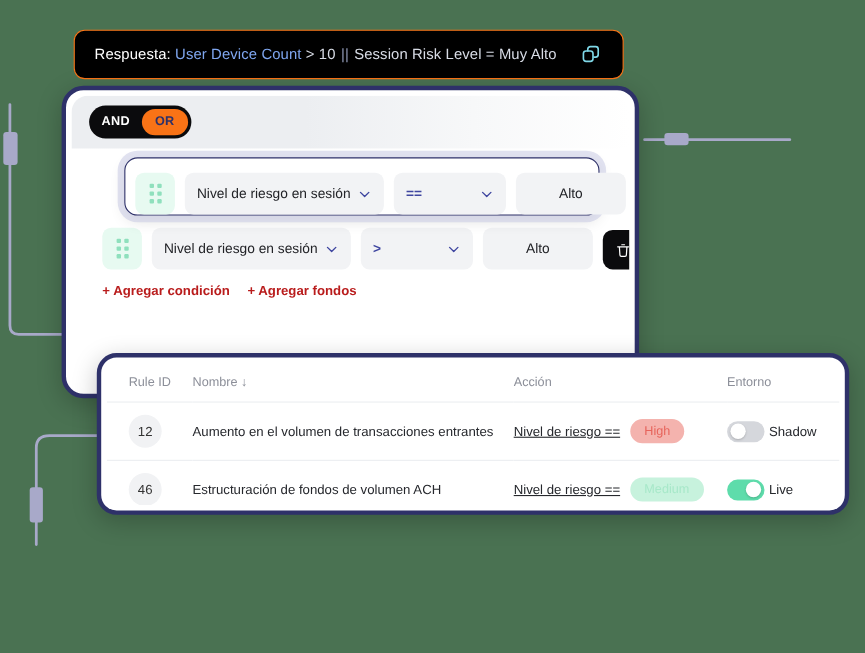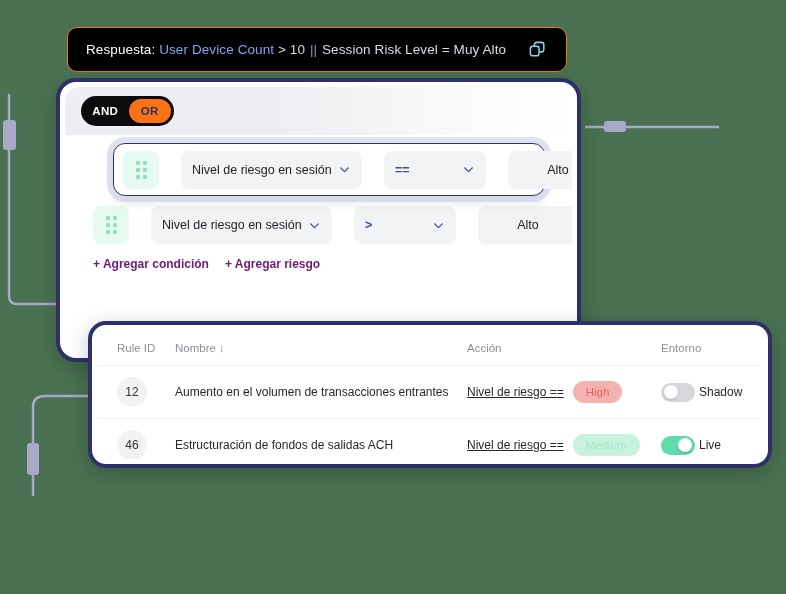--- a/index.html
+++ b/index.html
@@ -125,22 +125,22 @@
   }
 
   .builder-body {
     position: relative;
     padding: 14px 0 0 0;
   }
 
   
   .cond-row {
     display: flex;
-    align-items: center;
-    gap: 22px;
+    align-items: flex-end;
+    gap: 9px;
     height: 40px;
   }
   .cond-row.highlighted {
     position: absolute;
     left: 48px;
     top: 8px;
     width: 432px;
     height: 53px;
     background: #ffffff;
     border: 1.5px solid #2e3169;
@@ -213,21 +213,21 @@
   }
 
   .add-links {
     position: absolute;
     left: 28px;
     top: 122px;
     display: flex;
     gap: 16px;
     font-size: 12px;
     font-weight: 600;
-    color: #701a75;
+    color: #b91c1c;
   }
 
   
   .table-card {
     position: absolute;
     left: 88px;
     top: 321px;
     width: 684px;
     height: 147px;
     background: #ffffff;
@@ -408,21 +408,21 @@
           </div>
           <div class="del-btn">
             <svg width="15" height="15" viewBox="0 0 24 24" fill="none">
               <path d="M4 7h16M10 4h4M6.5 7l.8 12a2 2 0 0 0 2 1.9h5.4a2 2 0 0 0 2-1.9L17.5 7" stroke="#ffffff" stroke-width="1.8" stroke-linecap="round" stroke-linejoin="round"></path>
             </svg>
           </div>
         </div>
 
         <div class="add-links">
           <span>+ Agregar condición</span>
-          <span>+ Agregar riesgo</span>
+          <span>+ Agregar fondos</span>
         </div>
 
       </div>
     </div>
   </div>
 
   <div class="table-card">
     <div class="table-inner">
       <table class="tbl">
         <thead>
@@ -451,21 +451,21 @@
                   <div class="knob"></div>
                 </div>
                 <span class="env-label">Shadow</span>
               </div>
             </td>
           </tr>
           <tr>
             <td class="col-id">
               <div class="id-circle">46</div>
             </td>
-            <td class="col-name">Estructuración de fondos de salidas ACH</td>
+            <td class="col-name">Estructuración de fondos de volumen ACH</td>
             <td class="col-action">
               <div class="action-cell">
                 <span class="action-text">Nivel de riesgo ==</span>
                 <span class="badge medium">Medium</span>
               </div>
             </td>
             <td class="col-env">
               <div class="env-cell">
                 <div class="switch on">
                   <div class="knob"></div>

